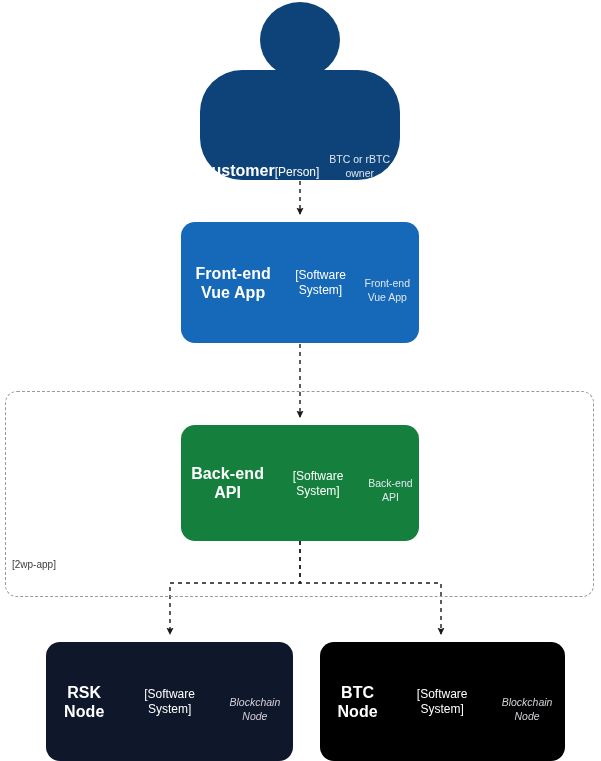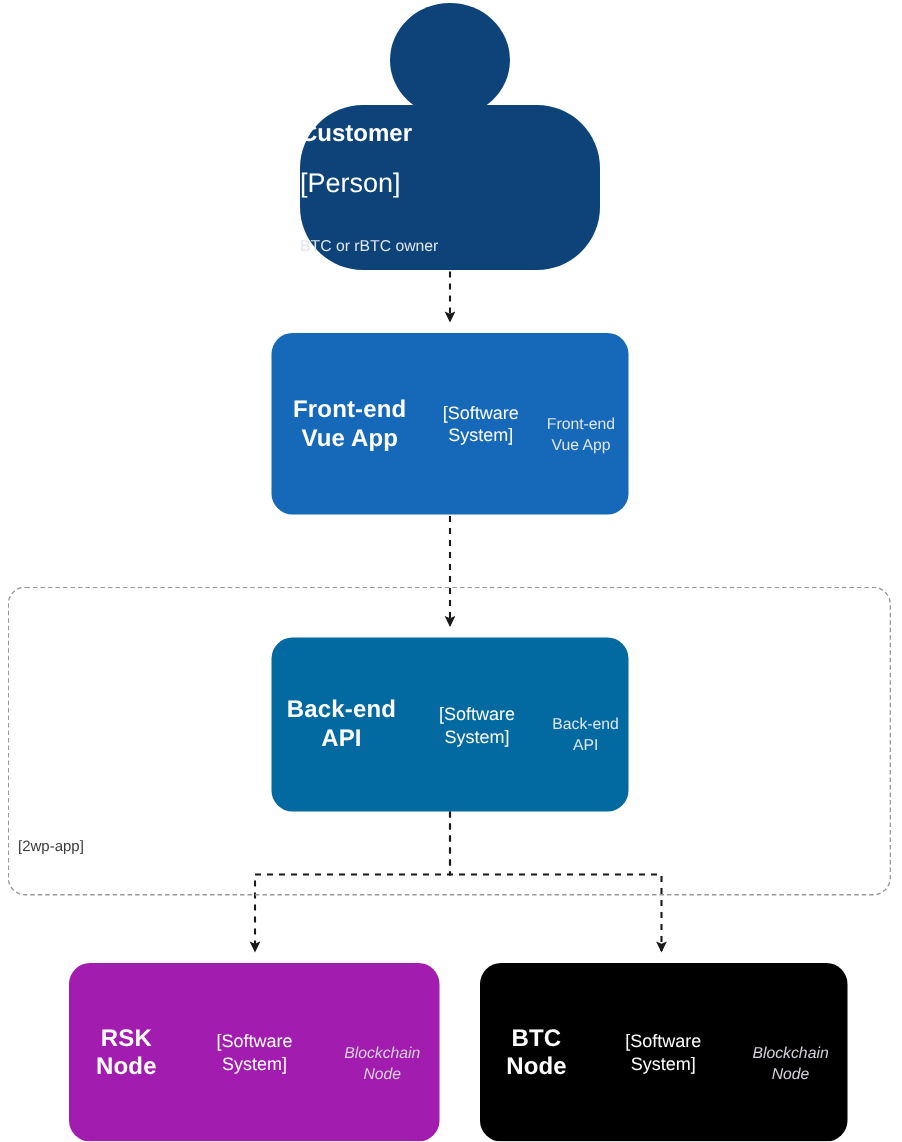--- a/index.html
+++ b/index.html
@@ -55,33 +55,33 @@
   
   .person-head {
     position: absolute;
     border-radius: 50%;
   }
   .person-body {
     position: absolute;
     box-sizing: border-box;
     border-radius: 42px;
     display: flex;
-    flex-direction: column;
-    align-items: flex-start;
+    flex-direction: row;
+    align-items: flex-end;
     justify-content: center;
     text-align: center;
     color: #ffffff;
   }
   .person-body .n-title {
     font-size: 16px;
     font-weight: bold;
     line-height: 19px;
   }
   .person-body .n-type {
-    font-size: 18px;
+    font-size: 12px;
     line-height: 15px;
     margin-top: 16px;
   }
   .person-body .n-desc {
     font-size: 10.5px;
     line-height: 14px;
     margin-top: 27px;
     color: #dfe6ee;
   }
 
@@ -153,27 +153,27 @@
     <div class="n-type">[Person]</div>
     <div class="n-desc">BTC or rBTC owner</div>
   </div>
 
   <div class="node" style="left:181px; top:222px; width:238px; height:121px; background:#1668b8;">
     <div class="n-title">Front-end Vue App</div>
     <div class="n-type">[Software System]</div>
     <div class="n-desc">Front-end Vue App</div>
   </div>
 
-  <div class="node" style="left:181px; top:425px; width:238px; height:116px; background:#0369a1;">
+  <div class="node" style="left:181px; top:425px; width:238px; height:116px; background:#15803d;">
     <div class="n-title">Back-end API</div>
     <div class="n-type">[Software System]</div>
     <div class="n-desc">Back-end API</div>
   </div>
 
-  <div class="node gray" style="left:46px; top:642px; width:247px; height:119px; background:#a21caf;">
+  <div class="node gray" style="left:46px; top:642px; width:247px; height:119px; background:#0f172a;">
     <div class="n-title">RSK Node</div>
     <div class="n-type">[Software System]</div>
     <div class="n-desc">Blockchain Node</div>
   </div>
 
   <div class="node gray" style="left:320px; top:642px; width:245px; height:119px; background:#000000;">
     <div class="n-title">BTC Node</div>
     <div class="n-type">[Software System]</div>
     <div class="n-desc">Blockchain Node</div>
   </div>

